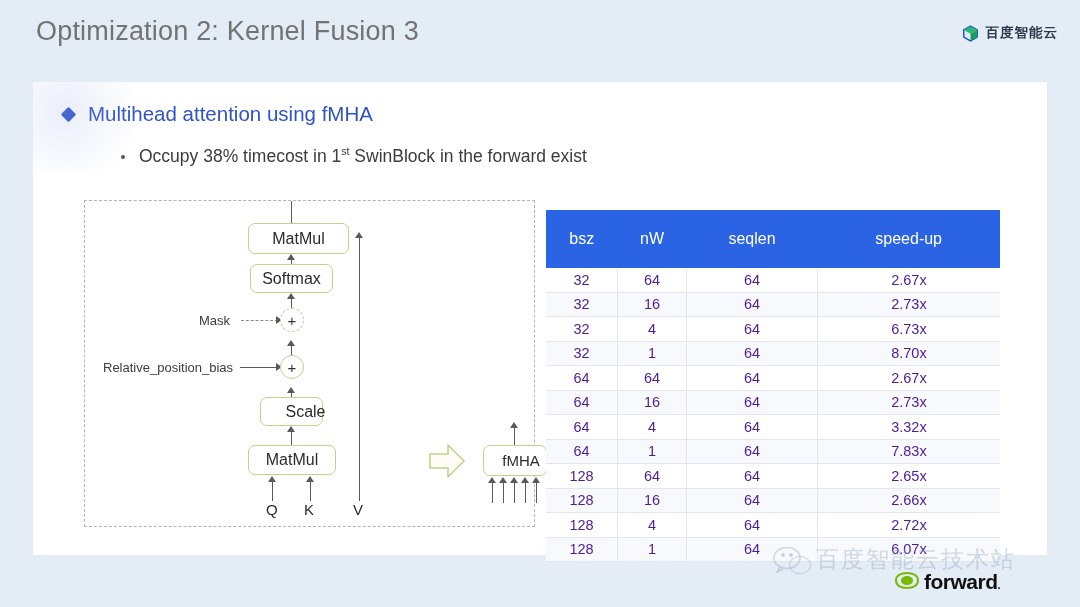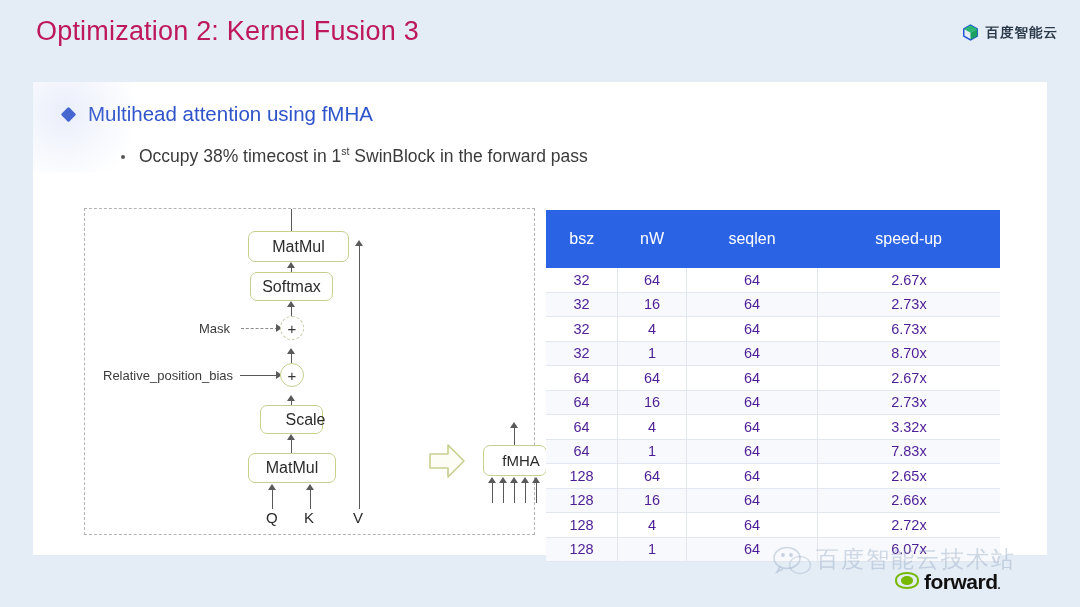--- a/index.html
+++ b/index.html
@@ -7,27 +7,27 @@
     width:1080px;height:607px;overflow:hidden;
     background:#e4ecf5;
     font-family:"Liberation Sans", sans-serif;
     position:relative;
   }
   .slide{position:absolute;inset:0;}
 
   
   .slide-title{
     position:absolute;left:36px;top:16px;
-    font-size:27px;color:#be185d;letter-spacing:.2px;
+    font-size:27px;color:#737373;letter-spacing:.2px;
     font-family:"Liberation Sans", sans-serif;
     white-space:nowrap;
   }
   .brand{
     position:absolute;right:22px;top:24px;
-    display:flex;align-items:flex-start;gap:7px;
+    display:flex;align-items:flex-end;gap:7px;
   }
   .brand-mark{width:17px;height:17px;position:relative;flex:none;}
   .brand-text{
     font-size:13.5px;color:#2b3a4a;font-weight:bold;
     letter-spacing:1px;
   }
 
   
   .card{
     position:absolute;left:33px;top:82px;width:1014px;height:473px;
@@ -47,21 +47,21 @@
   }
   .head-text{font-size:20.5px;color:#2f53c9;white-space:nowrap;}
   .bullets{position:absolute;left:88px;top:62px;}
   .b-row{display:flex;align-items:flex-start;gap:14px;margin-bottom:10px;}
   .b-dot{width:4px;height:4px;border-radius:50%;background:#555;margin-top:11px;flex:none;}
   .b-text{font-size:17.5px;color:#3b3b3b;white-space:nowrap;line-height:1.45;}
   .b-text sup{font-size:10.5px;vertical-align:super;}
 
   
   .diagram{
-    position:absolute;left:51px;top:126px;width:449px;height:325px;
+    position:absolute;left:51px;top:118px;width:449px;height:325px;
     border:1.4px dashed #b4b4b4;
     background:#fff;
   }
   .node{
     position:absolute;border:1.3px solid #c8cf8e;border-radius:7px;
     background:#fff;color:#2b2b2b;font-size:16px;
     display:flex;align-items:center;justify-content:center;
     white-space:nowrap;box-sizing:border-box;
   }
   .circ{
@@ -162,21 +162,21 @@
   <div class="card">
 
     <div class="head-row">
       <span class="diamond"></span>
       <span class="head-text">Multihead attention using fMHA</span>
     </div>
 
     <div class="bullets">
       <div class="b-row">
         <span class="b-dot"></span>
-        <span class="b-text"><span>Occupy 38% timecost in 1</span><sup>st</sup><span> SwinBlock in the forward pass</span></span>
+        <span class="b-text"><span>Occupy 38% timecost in 1</span><sup>st</sup><span> SwinBlock in the forward exist</span></span>
       </div>
     </div>
 
     <div class="diagram">
 
       <div class="vline" style="left:274px;top:36px;height:264px;"></div>
       <div class="arrowhead" style="left:270px;top:31px;"></div>
 
       <div class="vline" style="left:206px;top:0px;height:22px;"></div>
 

